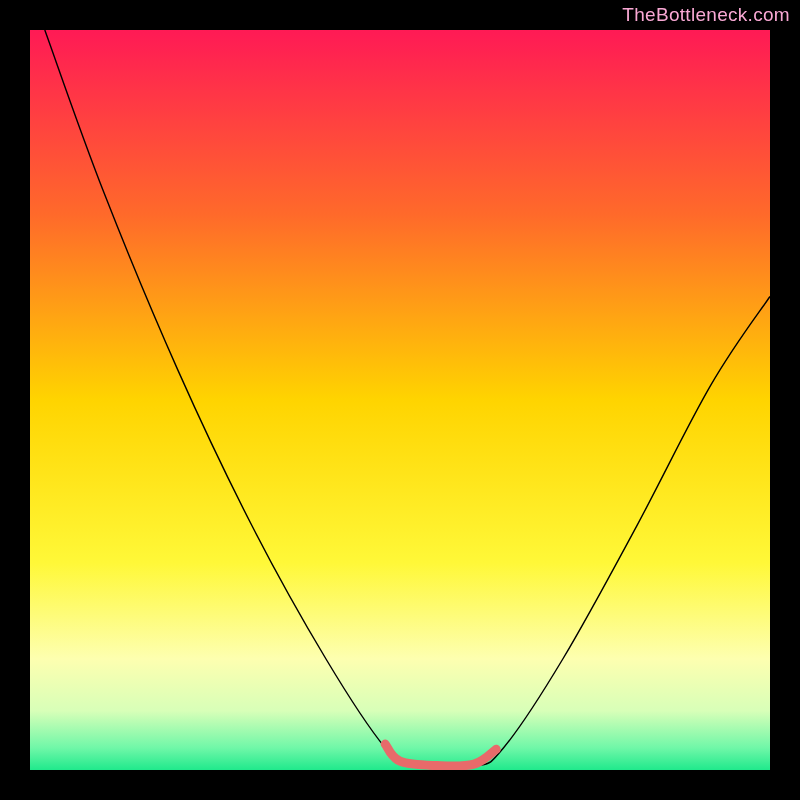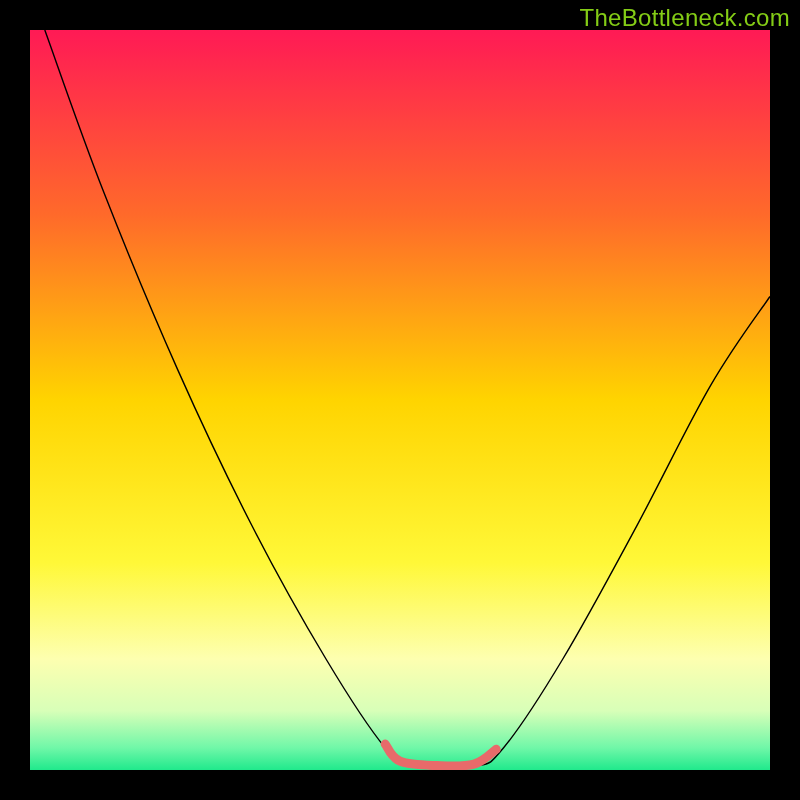--- a/index.html
+++ b/index.html
@@ -14,23 +14,23 @@
   .frame {
     position: relative;
     width: 800px;
     height: 800px;
     background: #000;
   }
   .watermark {
     position: absolute;
     top: 4px;
     right: 10px;
-    font-size: 24px;
+    font-size: 19px;
     font-weight: 500;
-    color: #84cc16;
+    color: #f9a8d4;
     letter-spacing: 0.3px;
     z-index: 10;
   }
   .plot {
     position: absolute;
     left: 30px;
     top: 30px;
     width: 740px;
     height: 740px;
   }

